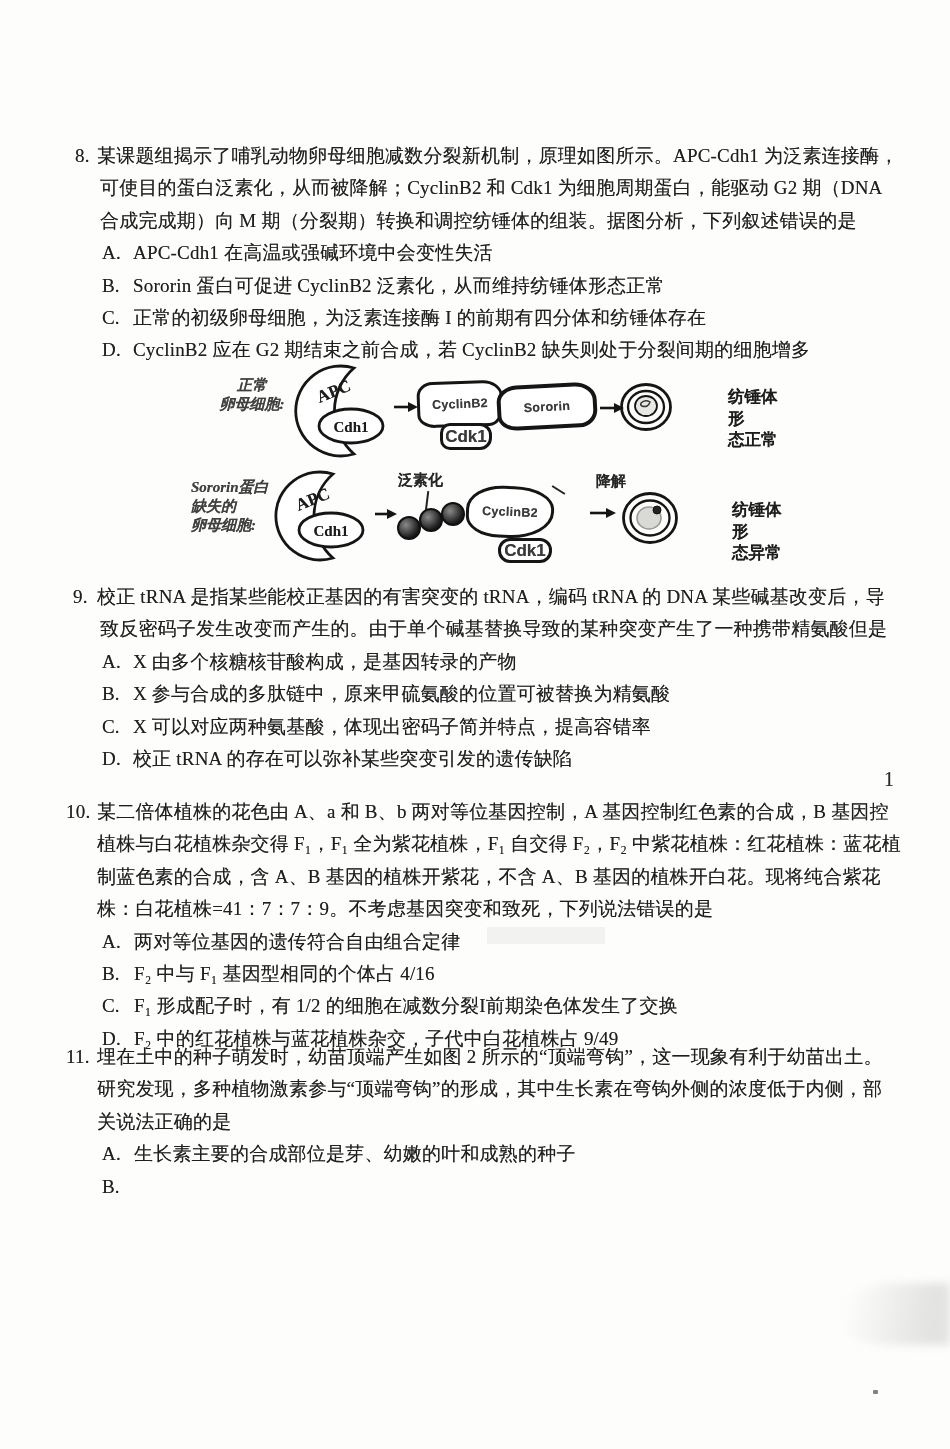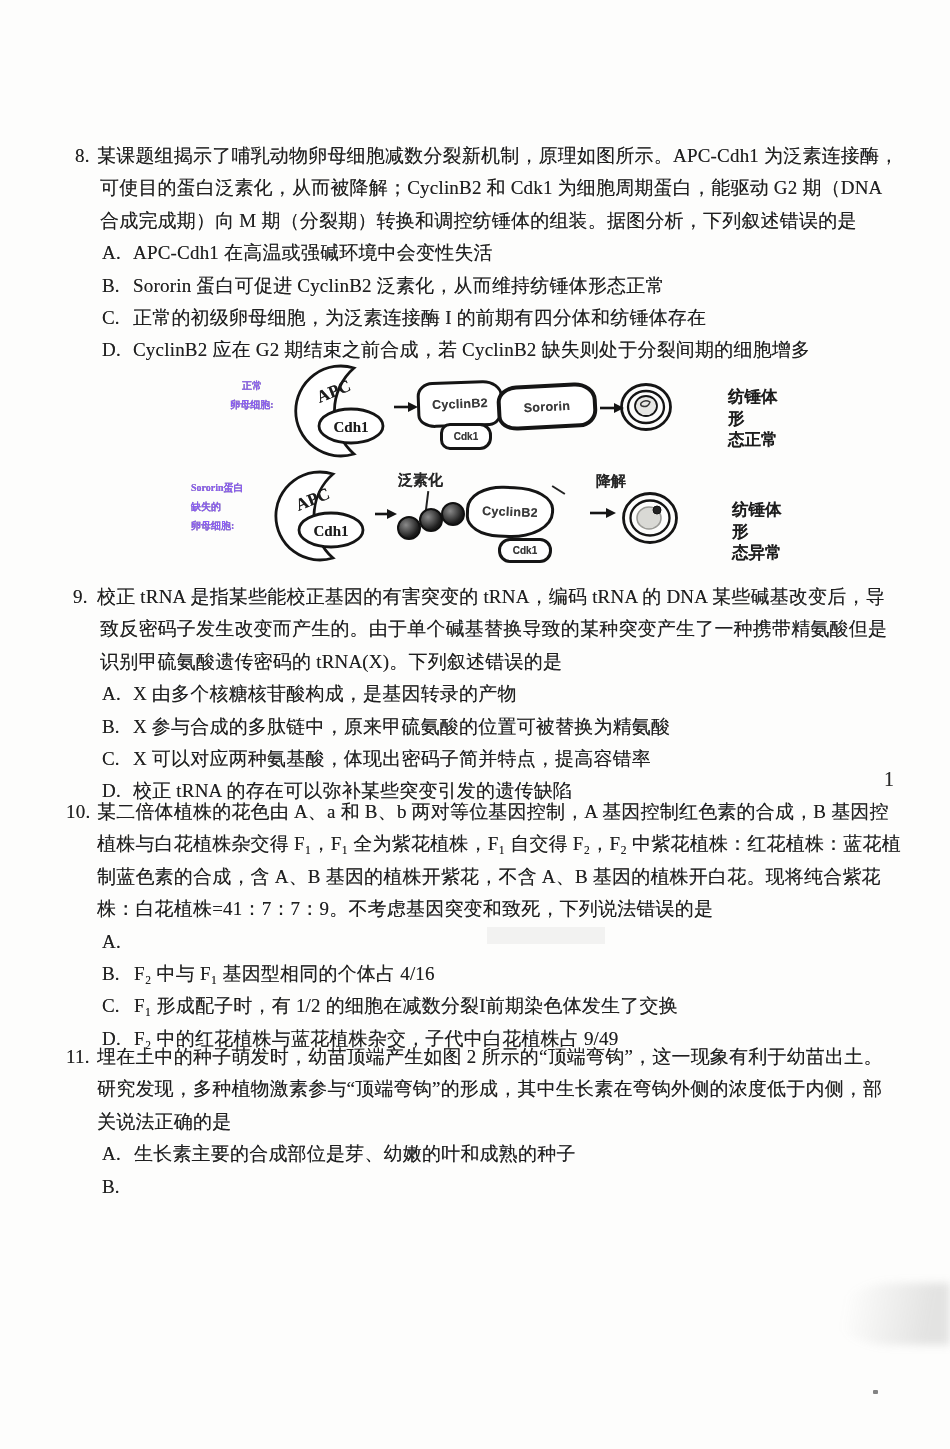--- a/index.html
+++ b/index.html
@@ -34,29 +34,29 @@
   .q10 .olabel{width:32px;}
   .q11{left:66px;top:1041px;}
   .q11 .num{width:31px;}
   .q11 .cont{padding-left:31px;}
   .q11 .opt{padding-left:36px;}
   .q11 .olabel{width:32px;}
   
   .diagram{position:absolute;left:185px;top:360px;width:600px;height:220px;}
   .diagram *{box-sizing:border-box;}
   .dg-abs{position:absolute;}
-  .cell-label{font-size:10px;font-weight:bold;line-height:19px;color:#8b5cf6;}
+  .cell-label{font-size:15px;font-weight:bold;line-height:19px;color:#404040;font-style:italic;}
   .result-label{font-size:16.5px;font-weight:bold;line-height:21.5px;color:#1c1c1c;margin-left:45px;}
   .blob{
     position:absolute;background:#fff;border:3.5px solid #151515;
     display:flex;align-items:center;justify-content:center;
     font-weight:bold;color:#3a3a3a;font-family:"Liberation Sans","DejaVu Sans",sans-serif;
   }
   .blob-main{font-size:12.5px;letter-spacing:.3px;}
-  .blob-sub{font-size:10px;}
+  .blob-sub{font-size:17px;}
   .ub-bead{
     position:absolute;width:24px;height:24px;border-radius:50%;
     background:radial-gradient(circle at 35% 35%, #8a8a8a, #1c1c1c 68%);
     border:2px solid #101010;
   }
   .tick-line{position:absolute;background:#222;}
   .small-label{position:absolute;font-size:15px;font-weight:bold;color:#262626;white-space:nowrap;}
   
   .stray-digit{position:absolute;left:884px;top:768px;font-size:20px;color:#2a2a2a;}
   .scan-shadow{
@@ -197,21 +197,20 @@
       <div>态异常</div>
     </div>
   </div>
 
   <div class="q q9">
     <div class="line first">
       <span class="num">9.</span>
       <span>校正 tRNA 是指某些能校正基因的有害突变的 tRNA，编码 tRNA 的 DNA 某些碱基改变后，导</span>
     </div>
     <div class="line cont">致反密码子发生改变而产生的。由于单个碱基替换导致的某种突变产生了一种携带精氨酸但是</div>
-    <div class="line cont">识别甲硫氨酸遗传密码的 tRNA(X)。下列叙述错误的是</div>
     <div class="line opt">
       <span class="olabel">A.</span>
       <span>X 由多个核糖核苷酸构成，是基因转录的产物</span>
     </div>
     <div class="line opt">
       <span class="olabel">B.</span>
       <span>X 参与合成的多肽链中，原来甲硫氨酸的位置可被替换为精氨酸</span>
     </div>
     <div class="line opt">
       <span class="olabel">C.</span>
@@ -226,20 +225,21 @@
   <div class="q q10">
     <div class="line first">
       <span class="num">10.</span>
       <span>某二倍体植株的花色由 A、a 和 B、b 两对等位基因控制，A 基因控制红色素的合成，B 基因控</span>
     </div>
     <div class="line cont">植株与白花植株杂交得 F₁，F₁ 全为紫花植株，F₁ 自交得 F₂，F₂ 中紫花植株：红花植株：蓝花植</div>
     <div class="line cont">制蓝色素的合成，含 A、B 基因的植株开紫花，不含 A、B 基因的植株开白花。现将纯合紫花</div>
     <div class="line cont">株：白花植株=41：7：7：9。不考虑基因突变和致死，下列说法错误的是</div>
     <div class="line opt">
       <span class="olabel">A.</span>
+      <span>两对等位基因的遗传符合自由组合定律</span>
     </div>
     <div class="line opt">
       <span class="olabel">B.</span>
       <span>F₂ 中与 F₁ 基因型相同的个体占 4/16</span>
     </div>
     <div class="line opt">
       <span class="olabel">C.</span>
       <span>F₁ 形成配子时，有 1/2 的细胞在减数分裂I前期染色体发生了交换</span>
     </div>
     <div class="line opt">

